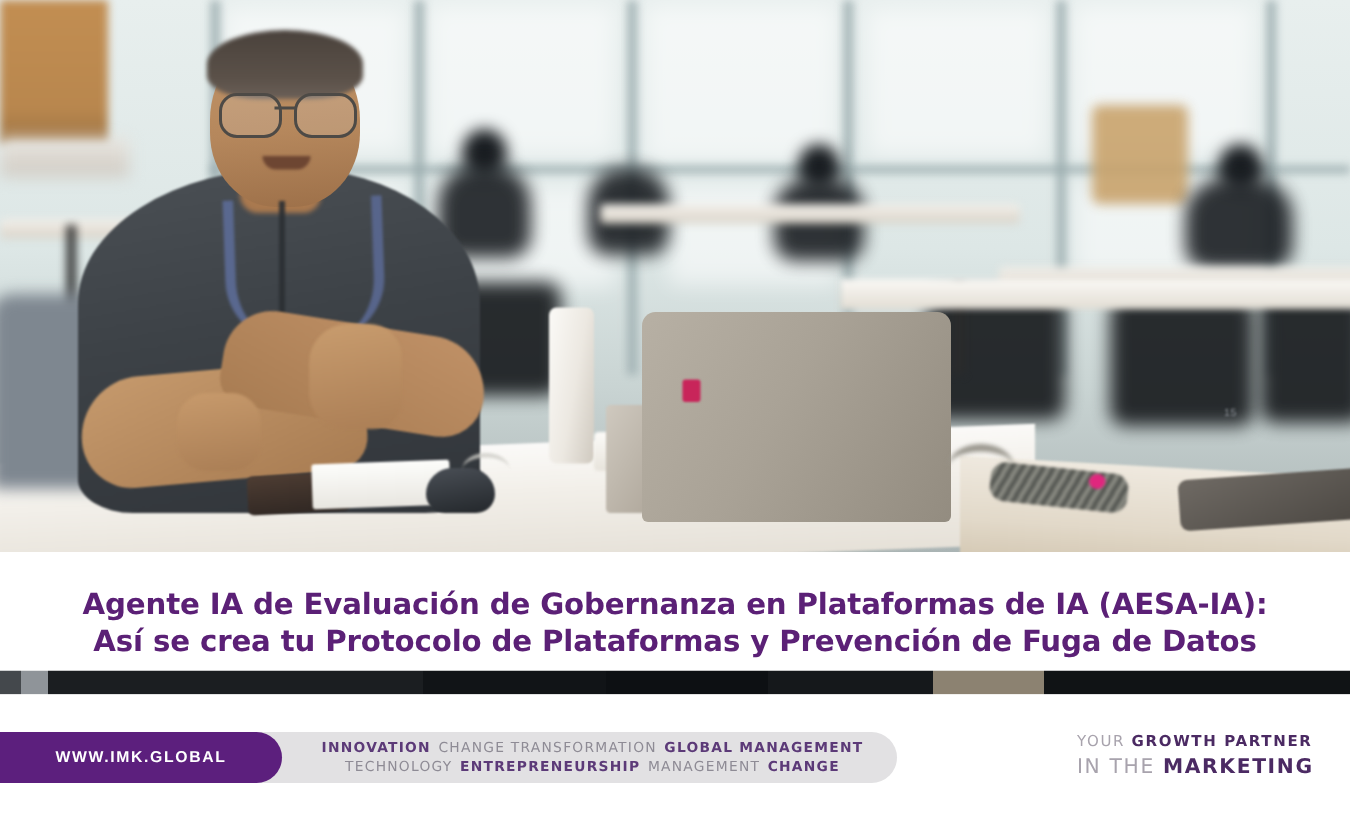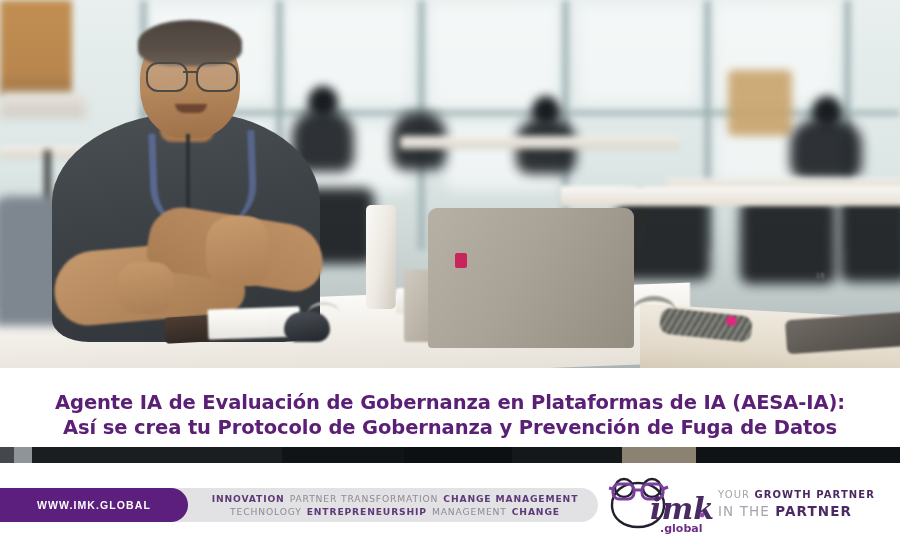--- a/index.html
+++ b/index.html
@@ -369,80 +369,60 @@
   <div class="strap"></div>
   <div class="keychain"></div>
   <div class="keydot"></div>
   <div class="tablet"></div>
   <div class="mark15">15</div>
 </div>
 
 <div class="title-band">
   <h1 class="title-text">
     <span>Agente IA de Evaluación de Gobernanza en Plataformas de IA (AESA-IA):</span><br>
-    <span>Así se crea tu Protocolo de Gobernanza y Prevención de Fuga de Datos</span><br>
+    <span>Así se crea tu Protocolo de Plataformas y Prevención de Fuga de Datos</span><br>
   </h1>
 </div>
 
 <div class="photo-strip">
   <div class="strip-seg" style="left:0;width:14px;background:#44484c;"></div>
   <div class="strip-seg" style="left:14px;width:18px;background:#8f9499;"></div>
   <div class="strip-seg" style="left:32px;width:250px;background:#1b1e21;"></div>
   <div class="strip-seg" style="left:282px;width:122px;background:#111417;"></div>
   <div class="strip-seg" style="left:404px;width:108px;background:#0d1013;"></div>
   <div class="strip-seg" style="left:512px;width:110px;background:#15181b;"></div>
   <div class="strip-seg" style="left:622px;width:74px;background:#8c8271;"></div>
   <div class="strip-seg" style="left:696px;width:204px;background:#101315;"></div>
 </div>
 
 <div class="footer">
 
   <div class="kw-band">
     <div class="kw-line">
       <span class="kw-b">INNOVATION</span>
-      <span class="kw-l">PARTNER TRANSFORMATION</span>
-      <span class="kw-b">CHANGE MANAGEMENT</span>
+      <span class="kw-l">CHANGE TRANSFORMATION</span>
+      <span class="kw-b">GLOBAL MANAGEMENT</span>
     </div>
     <div class="kw-line">
       <span class="kw-l">TECHNOLOGY</span>
       <span class="kw-b">ENTREPRENEURSHIP</span>
       <span class="kw-l">MANAGEMENT</span>
       <span class="kw-b">CHANGE</span>
     </div>
   </div>
 
   <div class="url-pill">
     <span>WWW.IMK.GLOBAL</span>
   </div>
 
-  <div class="logo-wrap">
-    <svg width="112" height="60" viewBox="0 0 112 60">
-
-      <path d="M8 30 C8 16 20 8 34 8 C48 8 60 16 60 30 C60 44 48 52 34 52 C20 52 8 44 8 30 Z" fill="none" stroke="#241f2e" stroke-width="2.4"></path>
-
-      <circle cx="20" cy="13" r="9" fill="none" stroke="#241f2e" stroke-width="2.4"></circle>
-      <circle cx="48" cy="13" r="9" fill="none" stroke="#241f2e" stroke-width="2.4"></circle>
-
-      <rect x="9" y="9" width="21" height="15" rx="6" fill="none" stroke="#7b3fa0" stroke-width="3"></rect>
-      <rect x="38" y="9" width="21" height="15" rx="6" fill="none" stroke="#7b3fa0" stroke-width="3"></rect>
-      <path d="M30 15 L38 15" stroke="#7b3fa0" stroke-width="3" fill="none"></path>
-      <path d="M5 13 L9 14" stroke="#7b3fa0" stroke-width="3" fill="none"></path>
-      <path d="M59 14 L64 12" stroke="#7b3fa0" stroke-width="3" fill="none"></path>
-
-      <text x="46" y="44" font-family="DejaVu Serif, serif" font-style="italic" font-size="30" font-weight="bold" fill="#4a2a63">imk</text>
-      <circle cx="98" cy="40" r="2.4" fill="#8e4aa8"></circle>
-
-      <text x="56" y="57" font-family="DejaVu Sans, sans-serif" font-size="11" font-weight="bold" fill="#6b2d86">.global</text>
-    </svg>
-  </div>
 
   <div class="tagline">
     <div class="tl1">
       <span class="tl-light">YOUR</span>
       <span class="tl-bold">GROWTH PARTNER</span>
     </div>
     <div class="tl2">
       <span class="tl-light">IN THE</span>
-      <span class="tl-bold">PARTNER</span>
+      <span class="tl-bold">MARKETING</span>
     </div>
   </div>
 
 </div>
 
 </body></html>

